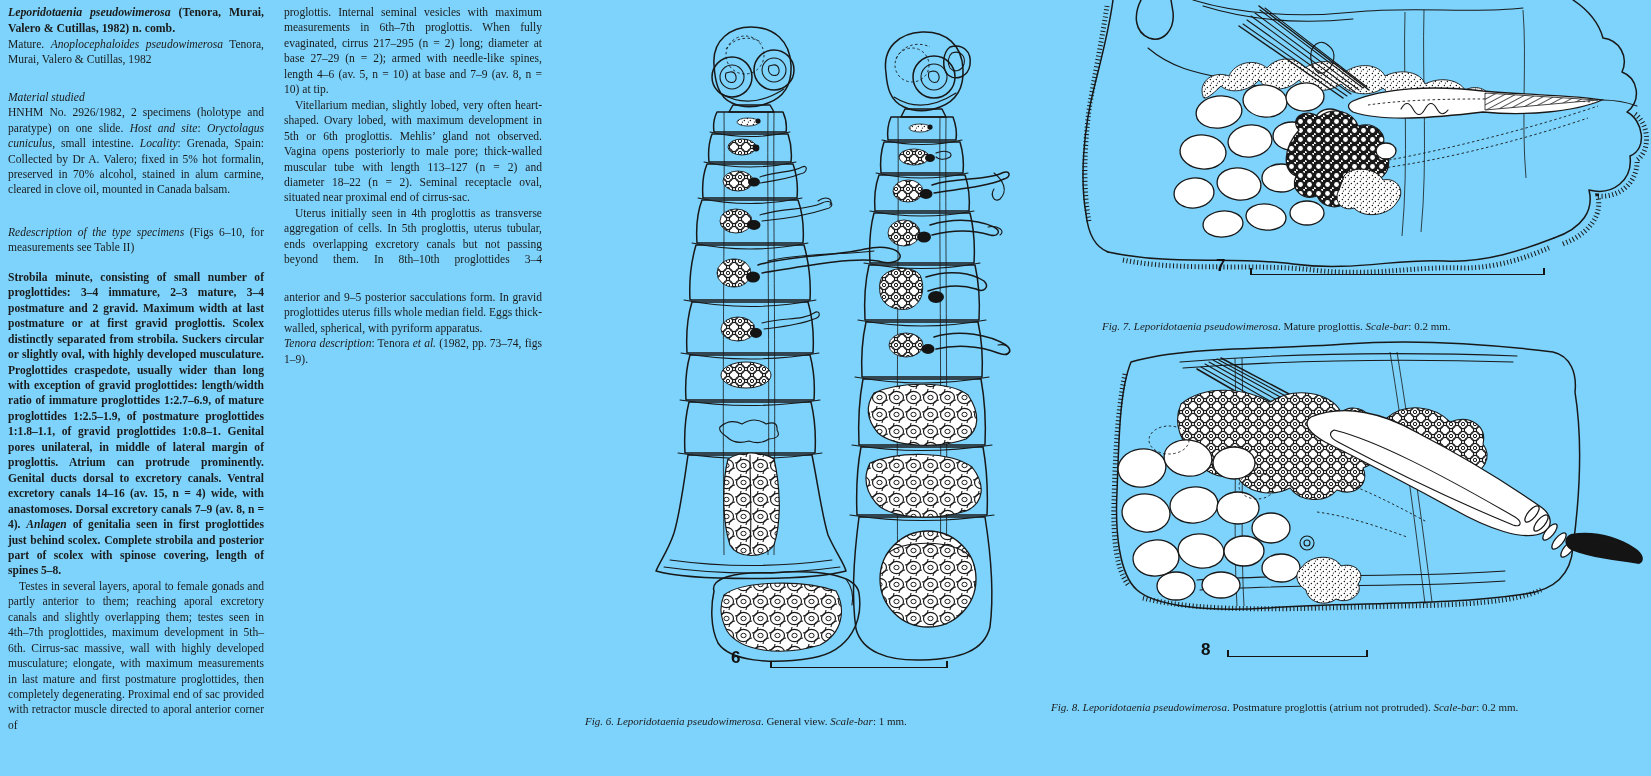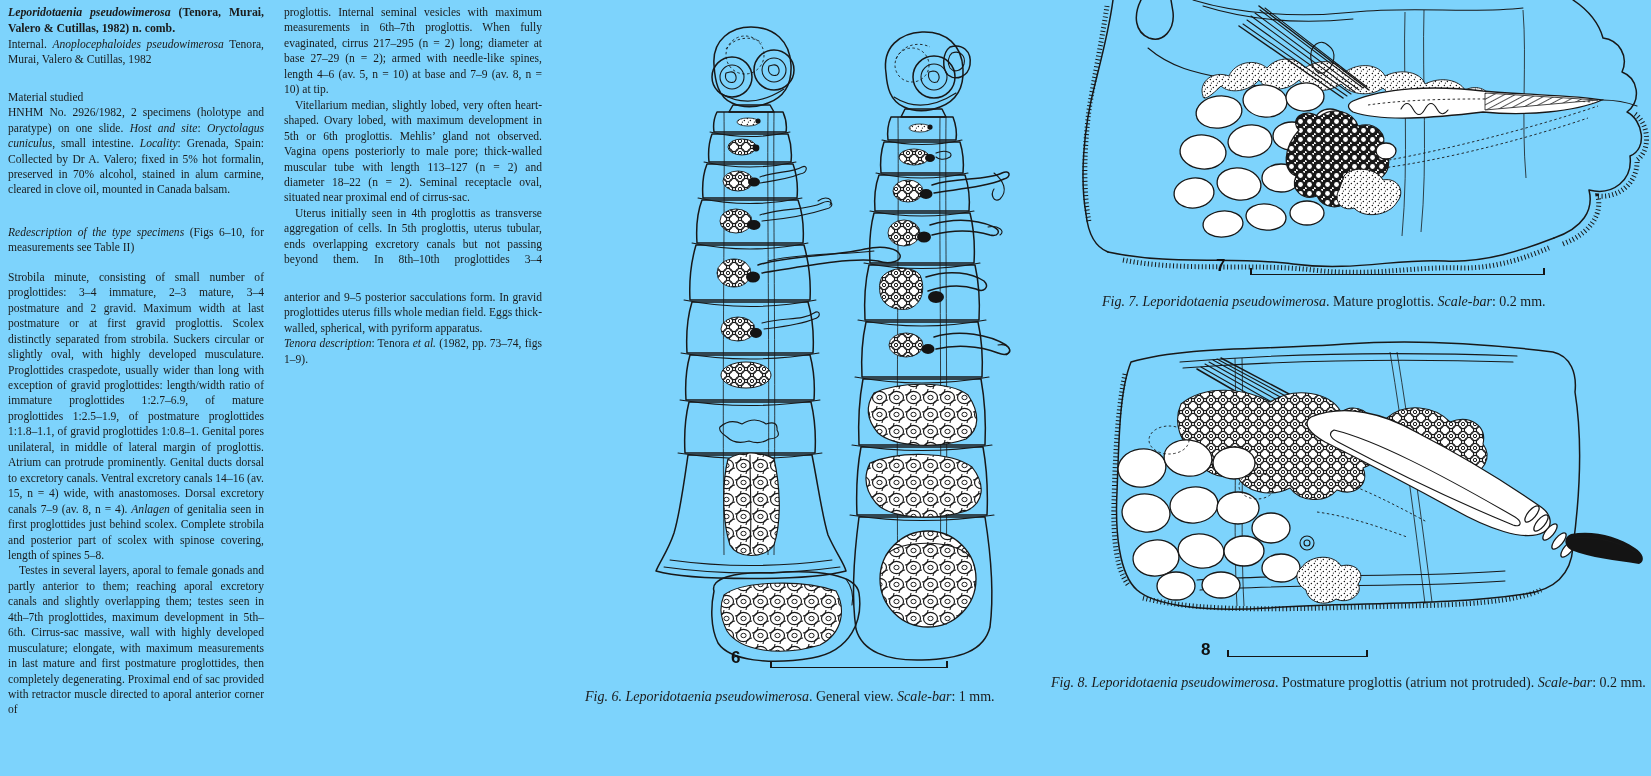--- a/index.html
+++ b/index.html
@@ -4,33 +4,33 @@
 <style>
   html,body{margin:0;padding:0;background:#fff;}
   #page{position:relative;width:1651px;height:776px;background:#7dd3fc;overflow:hidden;
         font-family:"Liberation Serif",serif;color:#1b1b1b;}
   .tcol{position:absolute;top:5px;width:256px;font-size:11.55px;line-height:15.45px;
         text-align:justify;}
   .tcol p{margin:0;}
   .it{font-style:italic;}
   .bi{font-weight:bold;font-style:italic;}
   p.title{font-size:11.8px;line-height:15.9px;font-weight:bold;}
-  p.mat-head{margin-top:22px;}
+  p.mat-head{margin-top:22px;font-style:italic;}
   p.redesc{margin-top:27px;}
-  p.body1{margin-top:14px;}
+  p.body1{margin-top:14px;font-weight:bold;}
   .ind{text-indent:11px;}
   .contjust{text-align-last:justify;}
   p.gap9{margin-top:22px;}
   .fignum{position:absolute;font-family:"Liberation Sans",sans-serif;font-weight:bold;
           font-size:17px;color:#111;}
   .sbar{position:absolute;height:6px;border-bottom:1.7px solid #151515;}
   .sbar::before,.sbar::after{content:"";position:absolute;bottom:0;width:1.7px;height:6px;background:#151515;}
   .sbar::before{left:0;}
   .sbar::after{right:0;}
-  .caption{position:absolute;font-size:14px;white-space:nowrap;color:#1b1b1b;}
+  .caption{position:absolute;font-size:11px;white-space:nowrap;color:#1b1b1b;margin-top:26px;}
   svg{position:absolute;overflow:visible;}
   .ln{stroke:#181818;fill:none;stroke-width:1.5;stroke-linecap:round;stroke-linejoin:round;}
   .ln2{stroke:#181818;fill:none;stroke-width:1.1;stroke-linecap:round;stroke-linejoin:round;}
   .thin{stroke:#181818;fill:none;stroke-width:0.8;}
   .dash{stroke:#181818;fill:none;stroke-width:0.9;stroke-dasharray:2.5 2.5;}
   .wh{fill:#ffffff;stroke:#181818;stroke-width:1.3;}
   .dk{fill:#141414;stroke:none;}
   .fr{stroke:#181818;fill:none;stroke-width:5px;stroke-dasharray:1 2.6;}
 </style>
 </head>
@@ -70,21 +70,21 @@
       </pattern>
       <pattern id="hatch" width="5" height="5" patternUnits="userSpaceOnUse" patternTransform="rotate(62)">
         <rect width="5" height="5" fill="#fff"></rect>
         <line x1="0" y1="0" x2="0" y2="5" stroke="#191919" stroke-width="1.5"></line>
       </pattern>
     </defs>
   </svg>
 
   <div class="tcol" style="left:8px;">
     <p class="title"><span class="bi">Leporidotaenia pseudowimerosa</span><span> (Tenora, Murai, Valero &amp; Cutillas, 1982) n. comb.</span></p>
-    <p><span>Internal. </span><span class="it">Anoplocephaloides pseudowimerosa</span><span> Tenora, Murai, Valero &amp; Cutillas, 1982</span></p>
+    <p><span>Mature. </span><span class="it">Anoplocephaloides pseudowimerosa</span><span> Tenora, Murai, Valero &amp; Cutillas, 1982</span></p>
     <p class="mat-head">Material studied</p>
     <p><span>HNHM No. 2926/1982, 2 specimens (holotype and paratype) on one slide. </span><span class="it">Host and site</span><span>: </span><span class="it">Oryctolagus cuniculus</span><span>, small intestine. </span><span class="it">Locality</span><span>: Grenada, Spain: Collected by Dr A. Valero; fixed in 5% hot formalin, preserved in 70% alcohol, stained in alum carmine, cleared in clove oil, mounted in Canada balsam.</span></p>
     <p class="redesc"><span class="it">Redescription of the type specimens</span><span> (Figs 6–10, for measurements see Table II)</span></p>
     <p class="body1"><span>Strobila minute, consisting of small number of proglottides: 3–4 immature, 2–3 mature, 3–4 postmature and 2 gravid. Maximum width at last postmature or at first gravid proglottis. Scolex distinctly separated from strobila. Suckers circular or slightly oval, with highly developed musculature. Proglottides craspedote, usually wider than long with exception of gravid proglottides: length/width ratio of immature proglottides 1:2.7–6.9, of mature proglottides 1:2.5–1.9, of postmature proglottides 1:1.8–1.1, of gravid proglottides 1:0.8–1. Genital pores unilateral, in middle of lateral margin of proglottis. Atrium can protrude prominently. Genital ducts dorsal to excretory canals. Ventral excretory canals 14–16 (av. 15, n = 4) wide, with anastomoses. Dorsal excretory canals 7–9 (av. 8, n = 4). </span><span class="it">Anlagen</span><span> of genitalia seen in first proglottides just behind scolex. Complete strobila and posterior part of scolex with spinose covering, length of spines 5–8.</span></p>
     <p class="ind contjust">Testes in several layers, aporal to female gonads and partly anterior to them; reaching aporal excretory canals and slightly overlapping them; testes seen in 4th–7th proglottides, maximum development in 5th–6th. Cirrus-sac massive, wall with highly developed musculature; elongate, with maximum measurements in last mature and first postmature proglottides, then completely degenerating. Proximal end of sac provided with retractor muscle directed to aporal anterior corner of</p>
   </div>
 
   <div class="tcol" style="left:284px;width:258px;">
     <p>proglottis. Internal seminal vesicles with maximum measurements in 6th–7th proglottis. When fully evaginated, cirrus 217–295 (n = 2) long; diameter at base 27–29 (n = 2); armed with needle-like spines, length 4–6 (av. 5, n = 10) at base and 7–9 (av. 8, n = 10) at tip.</p>
     <p class="ind">Vitellarium median, slightly lobed, very often heart-shaped. Ovary lobed, with maximum development in 5th or 6th proglottis. Mehlis’ gland not observed. Vagina opens posteriorly to male pore; thick-walled muscular tube with length 113–127 (n = 2) and diameter 18–22 (n = 2). Seminal receptacle oval, situated near proximal end of cirrus-sac.</p>

